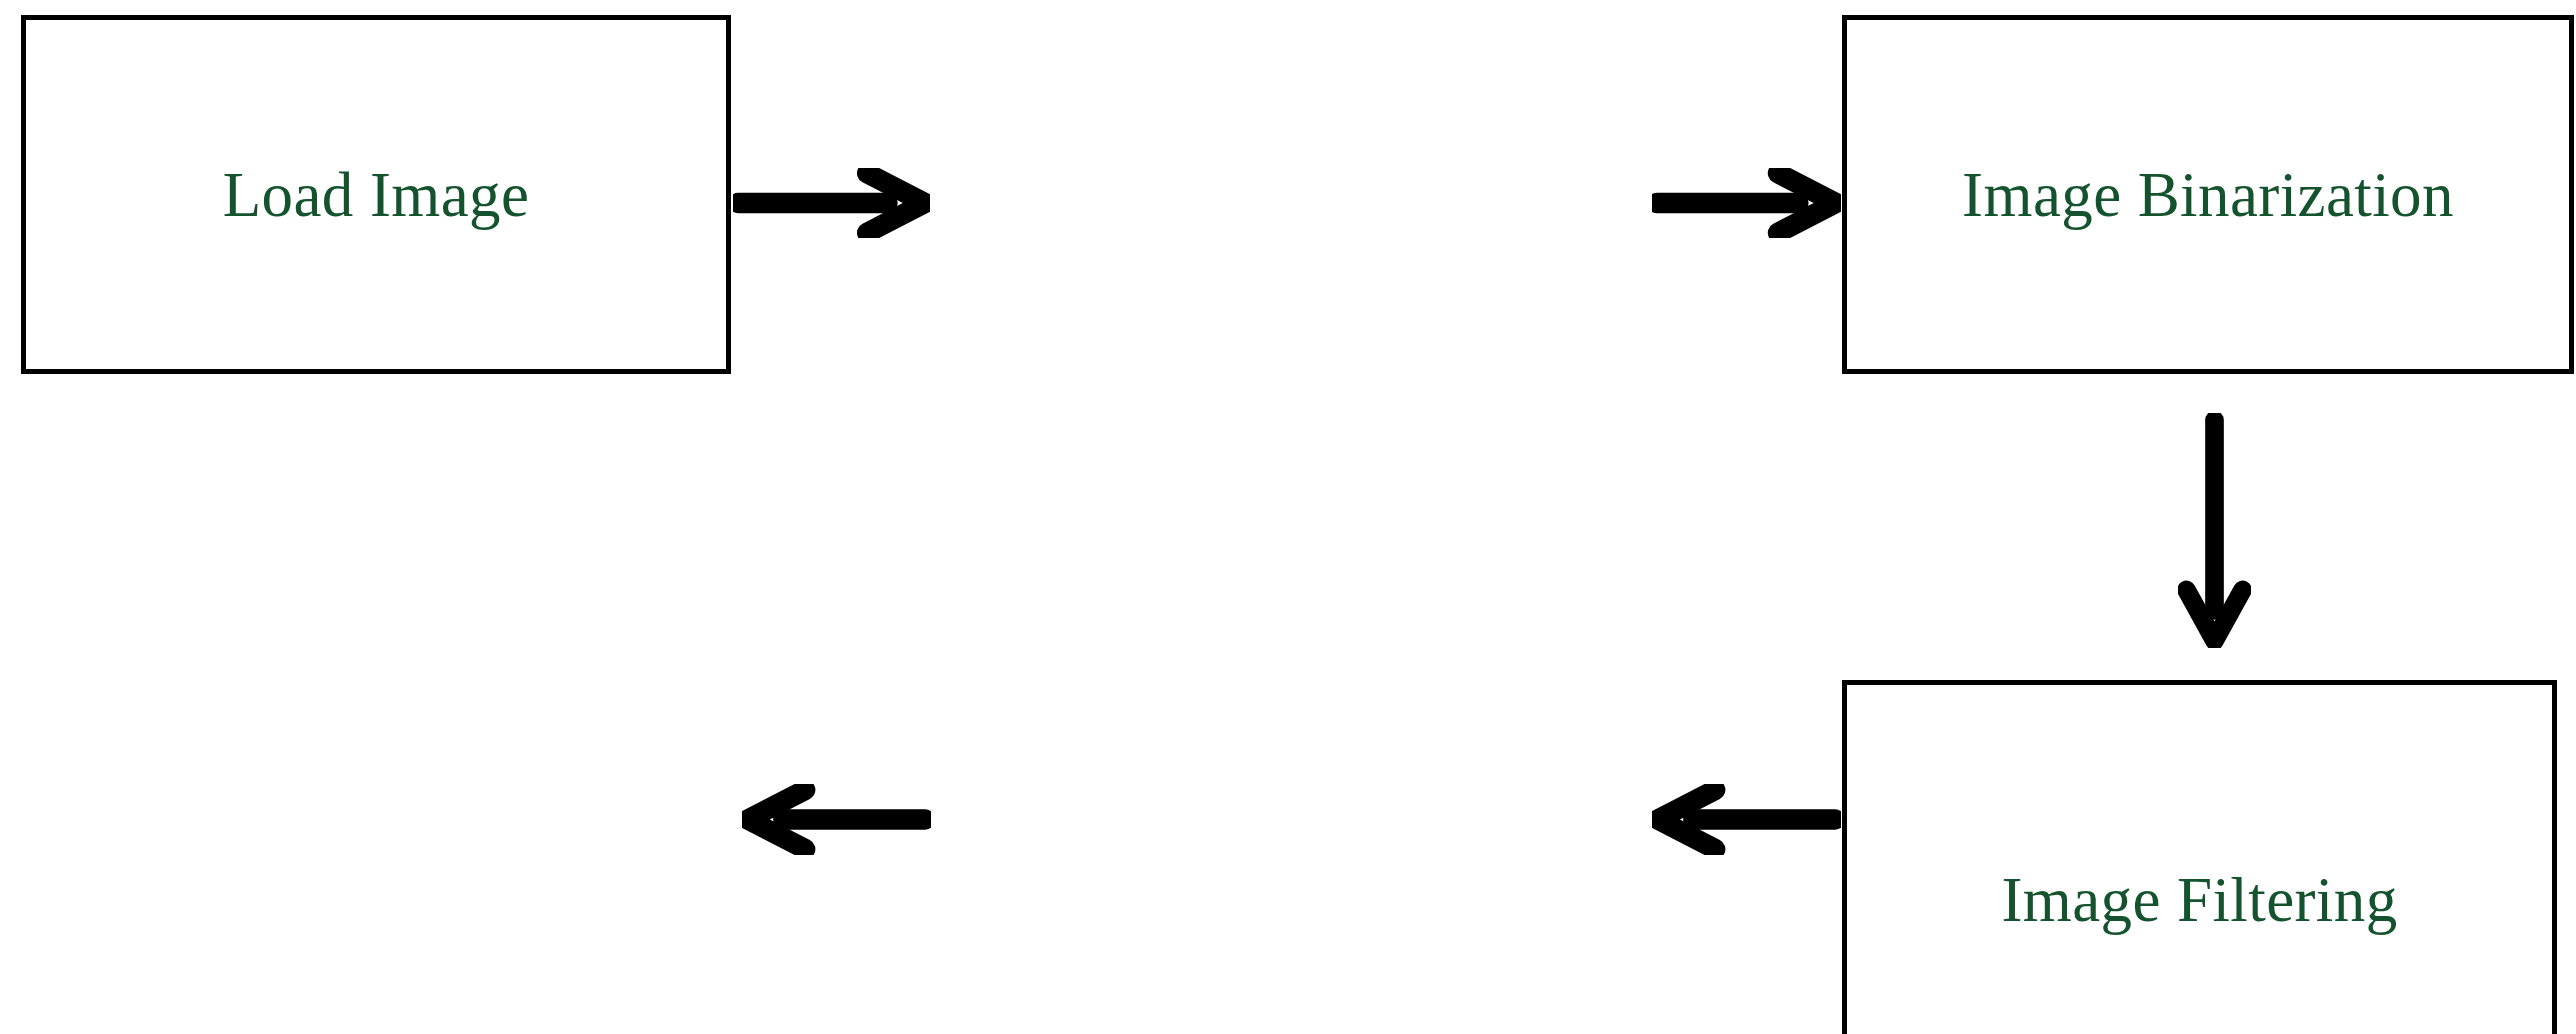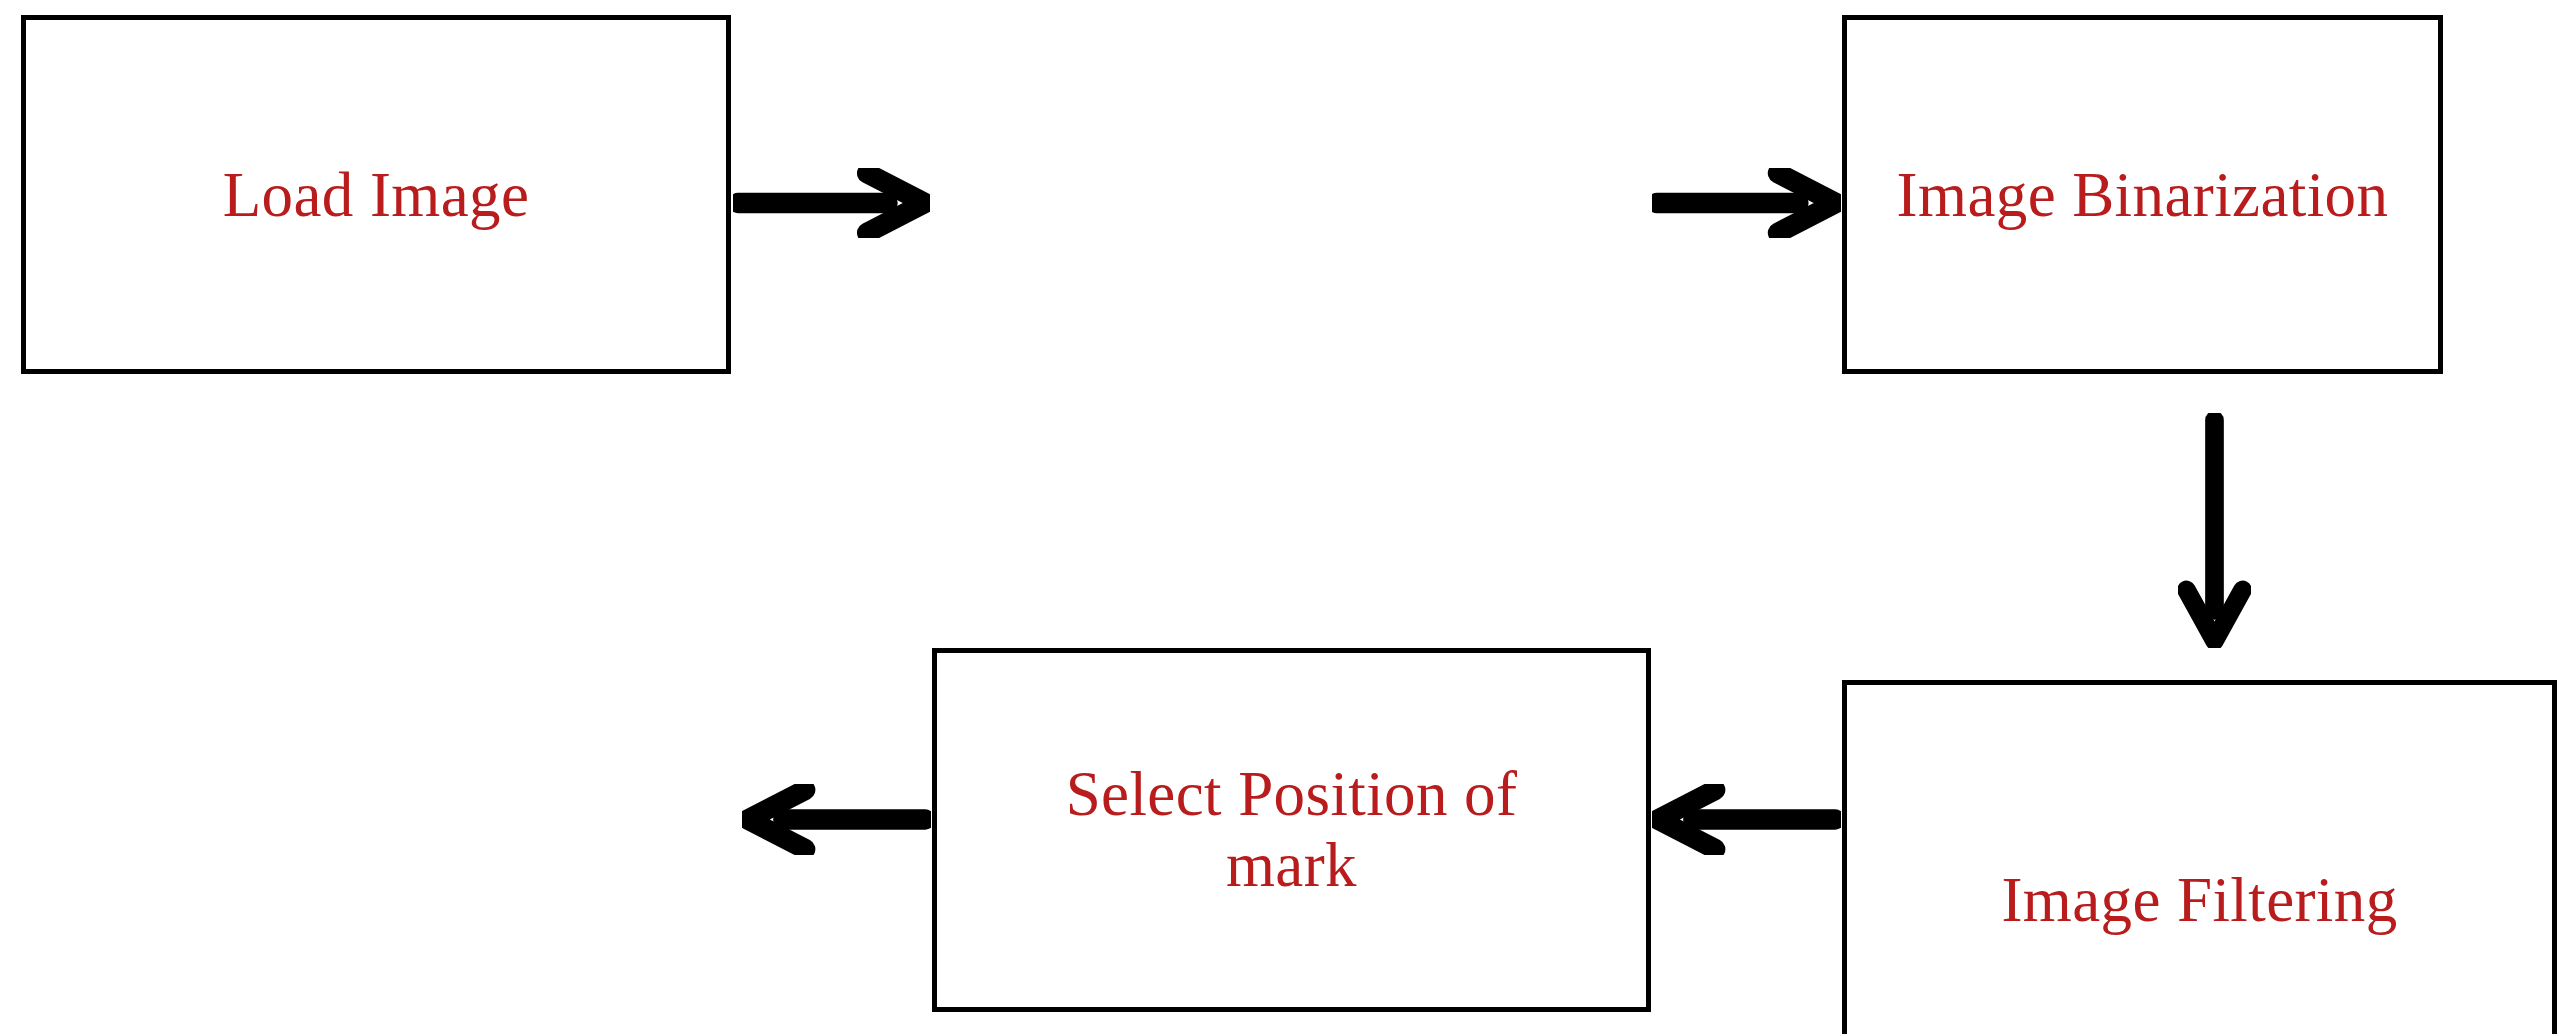--- a/index.html
+++ b/index.html
@@ -25,31 +25,31 @@
     background: #ffffff;
     display: flex;
     align-items: center;
     justify-content: center;
     text-align: center;
   }
   .flow-box .box-label {
     font-family: "Liberation Serif", "DejaVu Serif", serif;
     font-size: 63px;
     line-height: 1.12;
-    color: #b91c1c;
+    color: #14532d;
     letter-spacing: 0.4px;
     white-space: pre-line;
     padding: 0 15.3px;
     text-align: center;
   }
 
   
   #box-load-image        { left: 21px;   top: 15.3px;  width: 710px; height: 359px; }
   #box-gray-processing   { left: 932px; top: 15.3px;  width: 719px; height: 359px; }
-  #box-image-binarization{ left: 1842px; top: 15.3px;  width: 601px; height: 359px; }
+  #box-image-binarization{ left: 1842px; top: 15.3px;  width: 732px; height: 359px; }
 
   
   #box-obtain-shape      { left: 21px;   top: 648px; width: 721px; height: 364px; }
   #box-select-position   { left: 932px; top: 648px; width: 719px; height: 364px; }
   #box-image-filtering   { left: 1842px; top: 648px; width: 715px; height: 440px; margin-top: 32px; }
 
   
   .arrow {
     position: absolute;
   }
@@ -69,24 +69,20 @@
   <div class="flow-box" id="box-load-image">
     <span class="box-label">Load Image</span>
   </div>
 
 
   <div class="flow-box" id="box-image-binarization">
     <span class="box-label">Image Binarization</span>
   </div>
 
 
-  <div class="flow-box" id="box-select-position">
-    <span class="box-label">Select Position of
-mark</span>
-  </div>
 
   <div class="flow-box" id="box-image-filtering">
     <span class="box-label">Image Filtering</span>
   </div>
 
   <div class="arrow" id="arrow-load-to-gray">
     <svg viewBox="0 0 232 82" width="197" height="70" aria-hidden="true">
       <line x1="6" y1="41" x2="182" y2="41" stroke="#000000" stroke-width="24" stroke-linecap="round"></line>
       <polyline points="158,6 226,41 158,76" fill="none" stroke="#000000" stroke-width="24" stroke-linejoin="round" stroke-linecap="round"></polyline>
     </svg>

